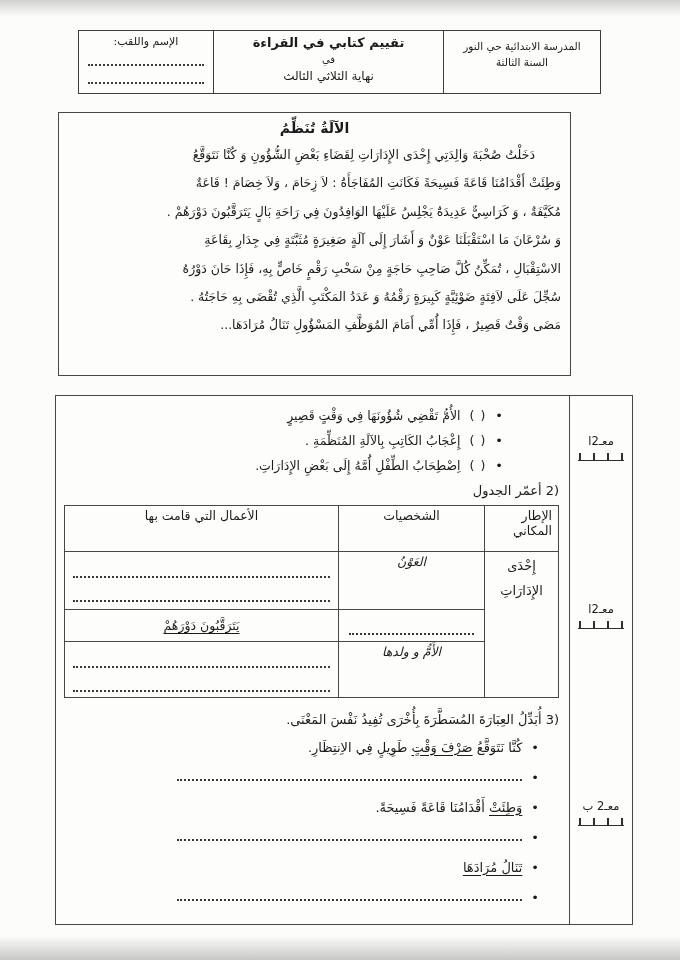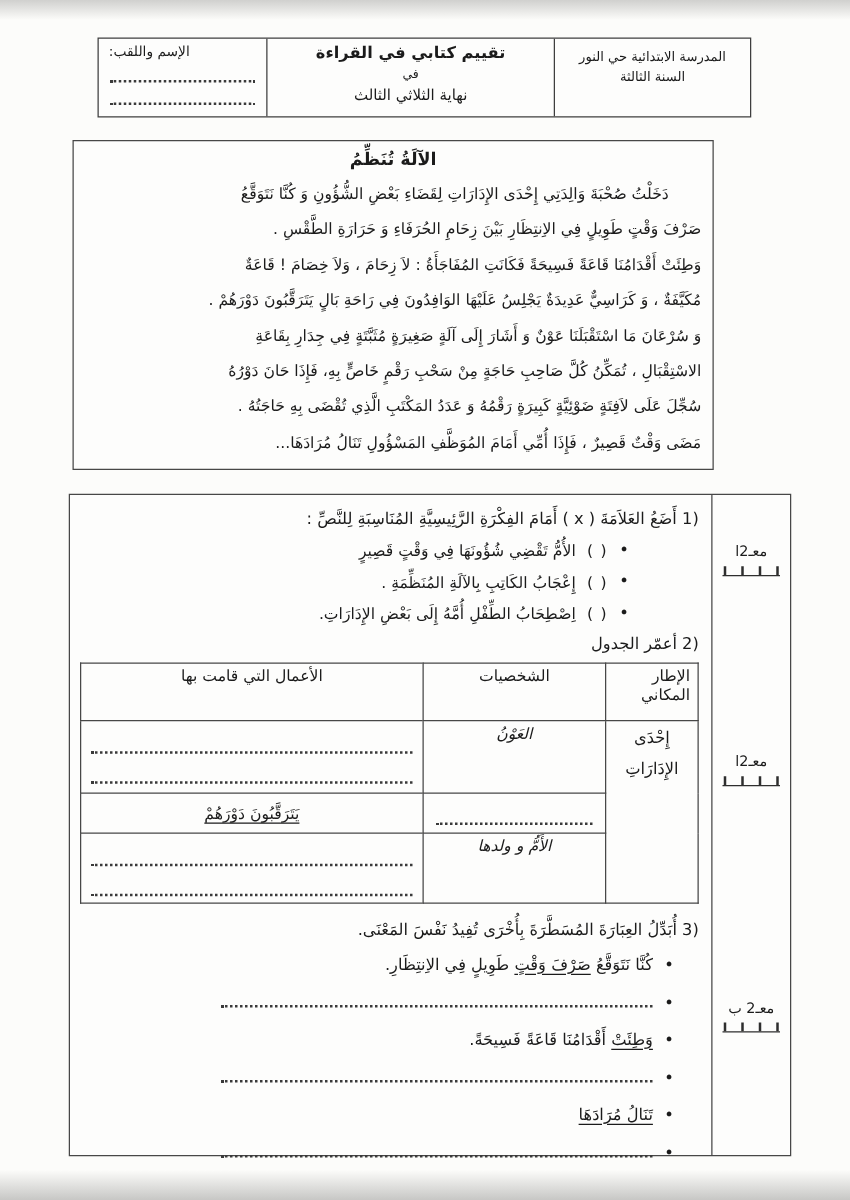--- a/index.html
+++ b/index.html
@@ -14,21 +14,21 @@
   .header-table{position:absolute;left:78px;top:30px;width:523px;height:64px;
     border:1.6px solid #3e3e3e;box-sizing:border-box;display:flex;direction:rtl;background:#fdfdfc;}
   .h-cell{box-sizing:border-box;}
   .cell-school{width:157px;border-left:1.6px solid #3e3e3e;text-align:center;
     font-size:10.5px;line-height:1.55;padding-top:7px;}
   .cell-title{width:230px;border-left:1.6px solid #3e3e3e;text-align:center;padding-top:2px;}
   .cell-title .t1{font-weight:bold;font-size:13px;line-height:20px;}
   .cell-title .t2{font-size:10px;line-height:14px;}
   .cell-title .t3{font-size:12px;line-height:18px;}
   .cell-name{flex:1;padding:4px 8px 0 8px;}
-  .cell-name .label{font-size:11px;text-align:left;direction:rtl;}
+  .cell-name .label{font-size:11px;text-align:center;direction:rtl;}
   .dotline{border-bottom:2px dotted #3a3a3a;height:9px;}
   .cell-name .dotline{margin:7px 1px 0 1px;}
 
   
   .text-box{position:absolute;left:58px;top:112px;width:513px;height:264px;
     border:1.6px solid #474747;box-sizing:border-box;padding:2px 9px;direction:rtl;overflow:hidden;background:#fdfdfc;}
   .passage-title{text-align:center;font-weight:bold;font-size:14px;line-height:26px;height:26px;}
   .passage-line{font-size:12.5px;line-height:28.4px;text-align:right;white-space:nowrap;}
   .passage-line.indent{padding-right:26px;}
 
@@ -88,21 +88,20 @@
     <div class="h-cell cell-name">
       <div class="label">الإسم واللقب:</div>
       <div class="dotline"></div>
       <div class="dotline"></div>
     </div>
   </div>
 
   <div class="text-box">
     <div class="passage-title">الآلَةُ تُنَظِّمُ</div>
     <div class="passage-line indent">دَخَلْتُ صُحْبَةَ وَالِدَتِي إِحْدَى الإِدَارَاتِ لِقَضَاءِ بَعْضِ الشُّؤُونِ وَ كُنَّا نَتَوَقَّعُ</div>
-    <div class="passage-line">صَرْفَ وَقْتٍ طَوِيلٍ فِي الاِنتِظَارِ بَيْنَ زِحَامِ الحُرَفَاءِ وَ حَرَارَةِ الطَّقْسِ .</div>
     <div class="passage-line">وَطِئَتْ أَقْدَامُنَا قَاعَةً فَسِيحَةً فَكَانَتِ المُفَاجَأَةُ : لاَ زِحَامَ ، وَلاَ خِصَامَ ! قَاعَةٌ</div>
     <div class="passage-line">مُكَيَّفَةٌ ، وَ كَرَاسِيٌّ عَدِيدَةٌ يَجْلِسُ عَلَيْهَا الوَافِدُونَ فِي رَاحَةِ بَالٍ يَتَرَقَّبُونَ دَوْرَهُمْ .</div>
     <div class="passage-line">وَ سُرْعَانَ مَا اسْتَقْبَلَنَا عَوْنٌ وَ أَشَارَ إِلَى آلَةٍ صَغِيرَةٍ مُثَبَّتَةٍ فِي جِدَارِ بِقَاعَةِ</div>
     <div class="passage-line">الاسْتِقْبَالِ ، تُمَكِّنُ كُلَّ صَاحِبِ حَاجَةٍ مِنْ سَحْبِ رَقْمٍ خَاصٍّ بِهِ، فَإِذَا حَانَ دَوْرُهُ</div>
     <div class="passage-line">سُجِّلَ عَلَى لاَفِتَةٍ ضَوْئِيَّةٍ كَبِيرَةٍ رَقْمُهُ وَ عَدَدُ المَكْتَبِ الَّذِي تُقْضَى بِهِ حَاجَتُهُ .</div>
     <div class="passage-line">مَضَى وَقْتٌ قَصِيرٌ ، فَإِذَا أُمِّي أَمَامَ المُوَظَّفِ المَسْؤُولِ تَنَالُ مُرَادَهَا...</div>
   </div>
 
   <div class="questions-box">
 
@@ -131,21 +130,20 @@
             <i></i>
             <i></i>
             <i></i>
             <i></i>
           </div>
       </div>
     </div>
 
     <div class="q-content">
 
-      <div class="q-heading">‎1)‎ أَضَعُ العَلاَمَةَ ( x ) أَمَامَ الفِكْرَةِ الرَّئِيسِيَّةِ المُنَاسِبَةِ لِلنَّصِّ :</div>
       <div class="option-row">
         <span class="bullet">•</span>
         <span class="paren">(    )</span>
         <span>الأُمُّ تَقْضِي شُؤُونَهَا فِي وَقْتٍ قَصِيرٍ</span>
       </div>
       <div class="option-row">
         <span class="bullet">•</span>
         <span class="paren">(    )</span>
         <span>إِعْجَابُ الكَاتِبِ بِالآلَةِ المُنَظِّمَةِ .</span>
       </div>

